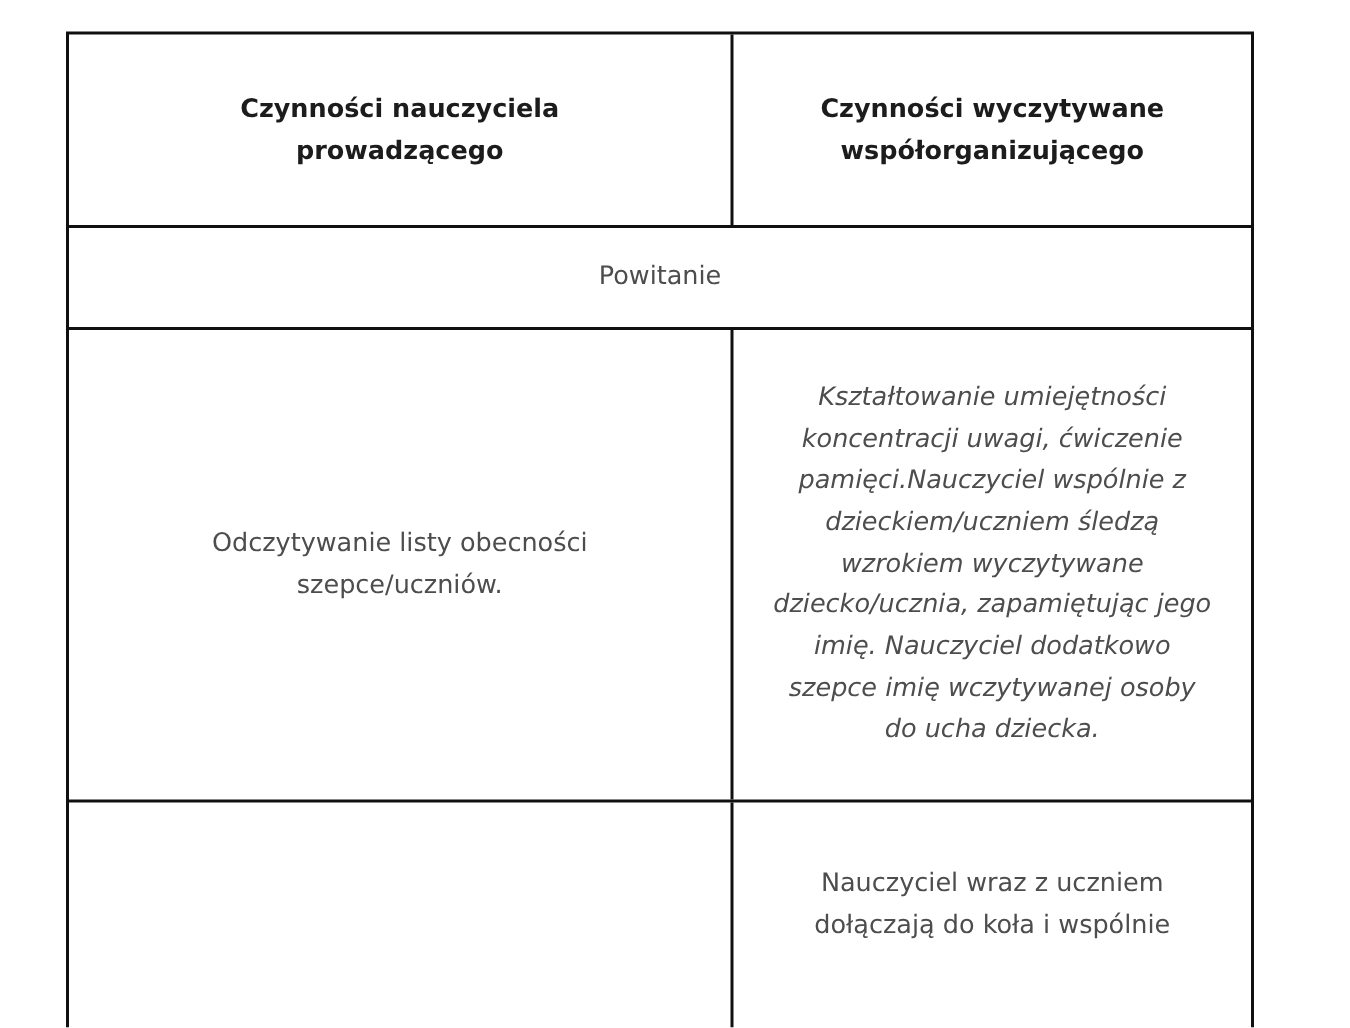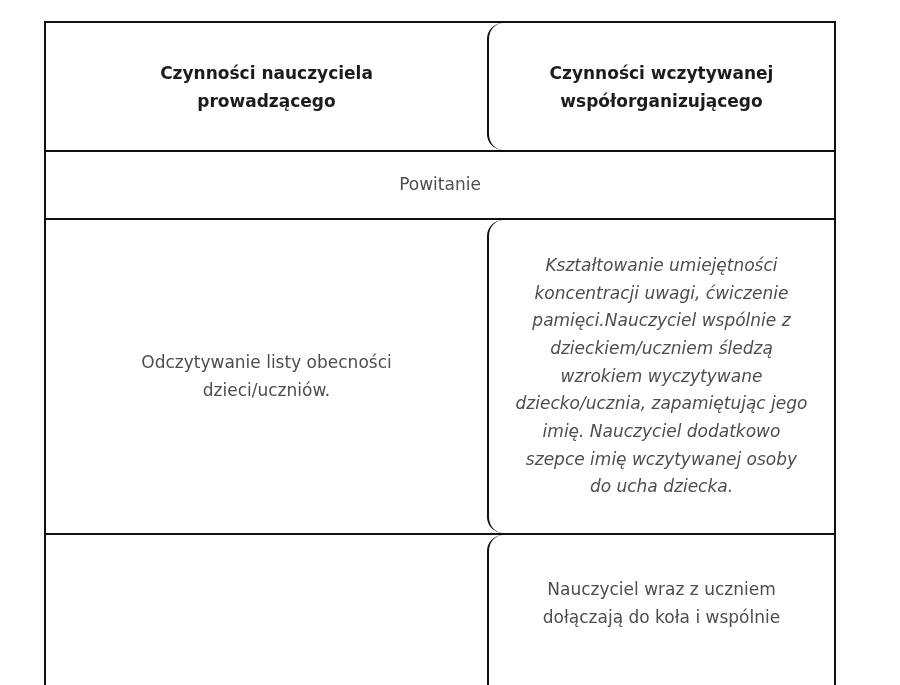--- a/index.html
+++ b/index.html
@@ -29,21 +29,20 @@
   .row-span-1   { height: 68px; }
   .row-main     { height: 315px; }
   .row-span-2   { height: 68px; }
   .row-bottom   { height: 300px; }
   .cell {
     display: flex;
     align-items: center;
     justify-content: center;
     height: 100%;
     overflow: hidden;
-    border-radius: 16px;
   }
   .cell-left  { width: 441px; flex: 0 0 441px; }
   .cell-right { flex: 1 1 auto; border-left: 2px solid #101010; }
   .cell-span  { width: 100%; }
   .cell-top   { align-items: flex-start; padding-top: 41px; }
   .txt {
     text-align: center;
     font-size: 17px;
     line-height: 27.7px;
     color: #4d4d4d;
@@ -63,33 +62,33 @@
 <body>
 
 <div class="page">
   <div class="doc-table">
 
     <div class="row row-header">
       <div class="cell cell-left">
         <div class="txt txt-header">Czynności nauczyciela prowadzącego</div>
       </div>
       <div class="cell cell-right">
-        <div class="txt txt-header">Czynności wczytywanej współorganizującego</div>
+        <div class="txt txt-header">Czynności wyczytywane współorganizującego</div>
       </div>
     </div>
 
     <div class="row row-span-1">
       <div class="cell cell-span">
         <div class="txt">Powitanie</div>
       </div>
     </div>
 
     <div class="row row-main">
       <div class="cell cell-left">
-        <div class="txt w320">Odczytywanie listy obecności dzieci/uczniów.</div>
+        <div class="txt w320">Odczytywanie listy obecności szepce/uczniów.</div>
       </div>
       <div class="cell cell-right">
         <div class="txt prelines">Kształtowanie umiejętności
 koncentracji uwagi, ćwiczenie
 pamięci.Nauczyciel wspólnie z
 dzieckiem/uczniem śledzą
 wzrokiem wyczytywane
 dziecko/ucznia, zapamiętując jego
 imię. Nauczyciel dodatkowo
 szepce imię wczytywanej osoby

